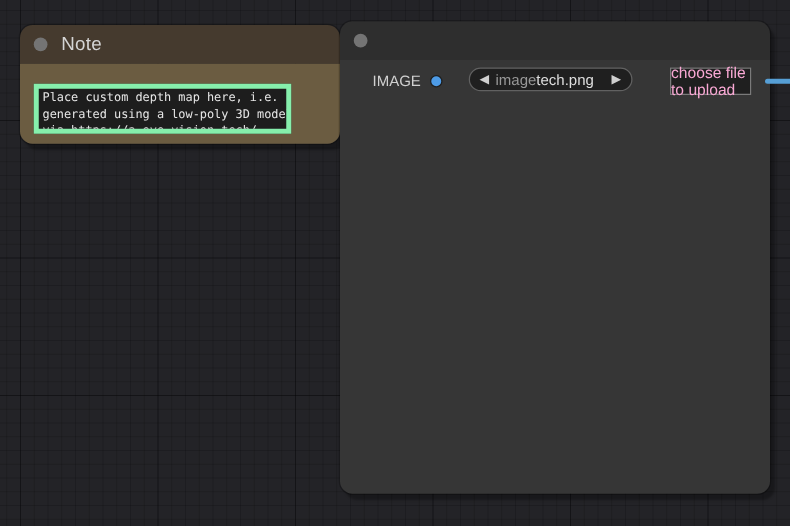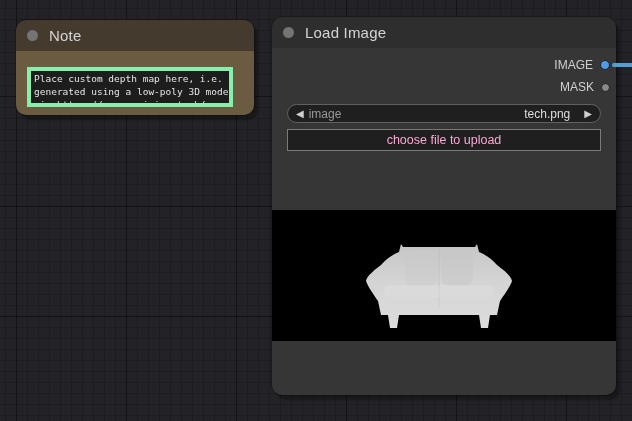--- a/index.html
+++ b/index.html
@@ -16,34 +16,34 @@
     background-size:110px 110px,110px 110px,11px 11px,11px 11px;
     background-position:16px 96px,16px 96px,5px 8px,5px 8px;
   }
 
   .node{position:absolute;border-radius:10px;box-shadow:4px 5px 2px rgba(0,0,0,0.30);outline:1px solid rgba(0,0,0,0.25);}
   .node-header{height:31px;border-radius:10px 10px 0 0;display:flex;align-items:center;box-sizing:border-box;padding-left:11px;}
   .title-dot{width:11px;height:11px;border-radius:50%;background:#747474;flex:0 0 auto;}
   .node-title{margin-left:11px;font-size:15px;color:#d4d4d4;letter-spacing:0.2px;white-space:nowrap;}
 
   
-  .note-node{left:16px;top:20px;width:238px;height:95px;}
+  .note-node{left:16px;top:20px;width:256px;height:95px;}
   .note-node .node-header{background:#453a2e;}
   .note-body{position:relative;height:64px;background:#6b5c41;border-radius:0 0 10px 10px;}
   .note-text{
     position:absolute;left:11px;top:16px;width:206px;height:40px;
     background:#1d1d1d;color:#e6e6e6;border:4px solid #86efac;
     font-family:"DejaVu Sans Mono",monospace;font-size:9.5px;line-height:13px;
     resize:none;overflow:hidden;padding:1px 3px;box-sizing:border-box;white-space:pre;
   }
 
   
   .load-node{left:272px;top:17px;width:344px;height:378px;}
   .load-node .node-header{background:#2e2e2e;}
-  .load-body{height:347px;background:#363636;border-radius:0 0 10px 10px;display:flex;flex-direction:column;}
+  .load-body{height:347px;background:#363636;border-radius:0 0 10px 10px;display:flex;padding-left:26px;}
 
   .outputs{padding-top:6px;}
   .output-row{height:22px;display:flex;align-items:center;justify-content:flex-end;padding-right:6px;}
   .output-label{font-size:12px;color:#d0d0d0;margin-right:7px;}
   .slot-dot{width:10px;height:10px;border-radius:50%;box-sizing:border-box;border:1px solid #1f1f1f;flex:0 0 auto;}
   .slot-dot.image{background:#4d9be6;}
   .slot-dot.mask{width:9px;height:9px;background:#8a8a8a;}
 
   .combo{
     margin:6px 15px 0;height:19px;background:#1f1f1f;border:1px solid #616161;border-radius:10px;
@@ -80,32 +80,27 @@
     <div class="note-body">
       <textarea class="note-text" spellcheck="false" style="">Place custom depth map here, i.e.
 generated using a low-poly 3D model
 via https://a-eye-vision.tech/</textarea>
     </div>
   </div>
 
   <div class="node load-node">
     <div class="node-header">
       <div class="title-dot"></div>
-      <div class="node-title">Load Image</div>
     </div>
     <div class="load-body">
 
       <div class="outputs">
         <div class="output-row">
           <span class="output-label">IMAGE</span>
           <span class="slot-dot image"></span>
-        </div>
-        <div class="output-row">
-          <span class="output-label">MASK</span>
-          <span class="slot-dot mask"></span>
         </div>
       </div>
 
       <div class="combo">
         <span class="combo-arrow">◀</span>
         <span class="combo-label">image</span>
         <span class="combo-value">tech.png</span>
         <span class="combo-arrow">▶</span>
       </div>
 

